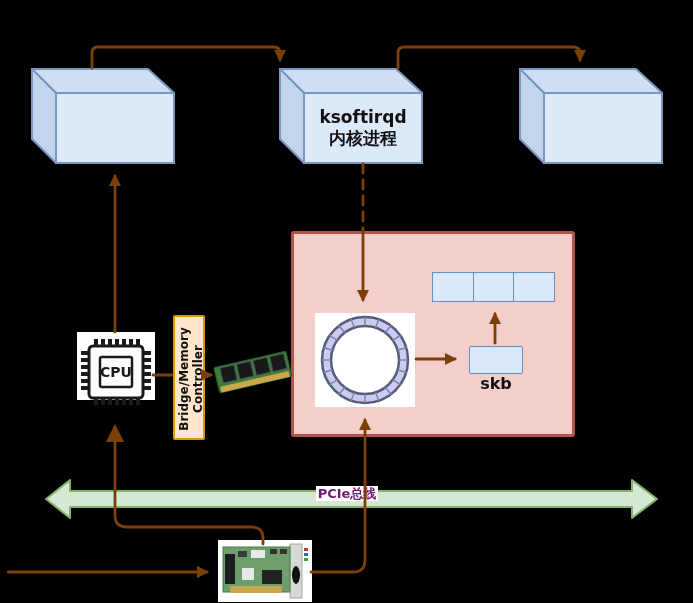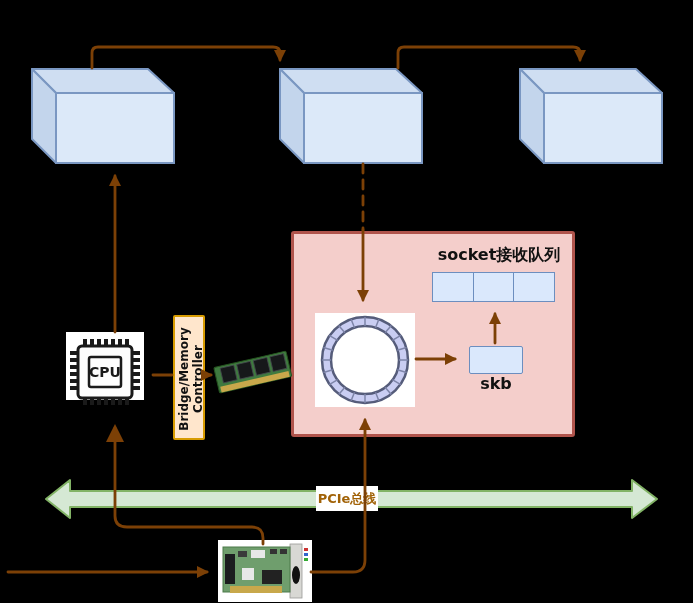--- a/index.html
+++ b/index.html
@@ -23,38 +23,38 @@
     font-size:16px;font-weight:bold;color:#111;}
   #socket-queue-cells{position:absolute;left:138px;top:38px;display:flex;}
   .queue-cell{width:42px;height:30px;background:#dae8fc;border:1.5px solid #6c8ebf;margin-right:-1.5px;}
   #ring-buffer{position:absolute;left:21px;top:79px;width:100px;height:94px;background:#fff;}
   #skb-box{position:absolute;left:175px;top:112px;width:54px;height:28px;
     background:#dae8fc;border:1.5px solid #6c8ebf;border-radius:2px;}
   #skb-label{position:absolute;left:175px;top:140px;width:54px;text-align:center;
     font-size:16px;font-weight:bold;color:#111;}
 
   
-  #cpu{position:absolute;left:66px;top:332px;width:78px;height:68px;background:#fff;}
+  #cpu{position:absolute;left:77px;top:332px;width:78px;height:68px;background:#fff;}
   #cpu-label{position:absolute;left:0;top:0;width:78px;height:80px;display:flex;
     align-items:center;justify-content:center;font-size:14px;font-weight:bold;color:#1a1a1a;}
 
   
   #bridge{position:absolute;left:173px;top:315px;width:32px;height:125px;
     background:#ffe6cc;border:2px solid #d79b00;border-radius:2px;}
   #bridge-label{position:absolute;left:-46px;top:46px;width:124px;height:32px;
     transform:rotate(-90deg);display:flex;flex-direction:column;align-items:center;justify-content:center;
     font-size:12px;font-weight:bold;color:#111;line-height:1.2;white-space:nowrap;}
 
   
   #ram{position:absolute;left:213px;top:347px;width:80px;height:52px;}
   #nic{position:absolute;left:218px;top:540px;width:94px;height:62px;background:#fff;}
 
   
-  #pcie-label{position:absolute;left:316px;top:486px;width:62px;height:25px;background:#fff;
-    display:flex;align-items:center;justify-content:center;font-size:13px;font-weight:bold;color:#a16207;}
+  #pcie-label{position:absolute;left:316px;top:486px;width:62px;height:15px;background:#fff;
+    display:flex;align-items:center;justify-content:center;font-size:13px;font-weight:bold;color:#701a75;}
 </style>
 </head>
 <body>
 
 <div id="stage">
 
   <svg class="layer" width="693" height="603" viewBox="0 0 693 603">
     <polygon points="46,499 70,480 70,491 632,491 632,480 657,499 632,518 632,507 70,507 70,518" fill="#d5e8d4" stroke="#82b366" stroke-width="2" stroke-linejoin="round"></polygon>
   </svg>
 
@@ -65,32 +65,35 @@
       <rect x="26" y="26" width="118" height="70" fill="#dce9f9" stroke="#7a97c2" stroke-width="2"></rect>
     </svg>
   </div>
 
   <div class="cube" style="left:278px;top:67px;">
     <svg width="146" height="98" viewBox="0 0 146 98">
       <polygon points="2,2 118,2 144,26 26,26" fill="#cfdef2" stroke="#7a97c2" stroke-width="2" stroke-linejoin="round"></polygon>
       <polygon points="2,2 26,26 26,96 2,72" fill="#c3d5ec" stroke="#7a97c2" stroke-width="2" stroke-linejoin="round"></polygon>
       <rect x="26" y="26" width="118" height="70" fill="#dce9f9" stroke="#7a97c2" stroke-width="2"></rect>
     </svg>
+    <div class="lbl">
+      <span class="sub">ksoftirqd</span>
+      <span class="sub">内核进程</span>
+    </div>
   </div>
 
   <div class="cube" style="left:518px;top:67px;">
     <svg width="146" height="98" viewBox="0 0 146 98">
       <polygon points="2,2 118,2 144,26 26,26" fill="#cfdef2" stroke="#7a97c2" stroke-width="2" stroke-linejoin="round"></polygon>
       <polygon points="2,2 26,26 26,96 2,72" fill="#c3d5ec" stroke="#7a97c2" stroke-width="2" stroke-linejoin="round"></polygon>
       <rect x="26" y="26" width="118" height="70" fill="#dce9f9" stroke="#7a97c2" stroke-width="2"></rect>
     </svg>
   </div>
 
   <div id="pink-region">
-    <div id="socket-queue-label">socket接收队列</div>
     <div id="socket-queue-cells">
       <div class="queue-cell"></div>
       <div class="queue-cell"></div>
       <div class="queue-cell"></div>
     </div>
     <div id="ring-buffer">
       <svg width="100" height="94" viewBox="0 0 100 94">
         <circle cx="50" cy="47" r="43" fill="#c9cdf2" stroke="#555c7a" stroke-width="2.5"></circle>
         <circle cx="50" cy="47" r="34" fill="#ffffff" stroke="#555c7a" stroke-width="2.5"></circle>
         <g stroke="#7d84a8" stroke-width="1.5">

